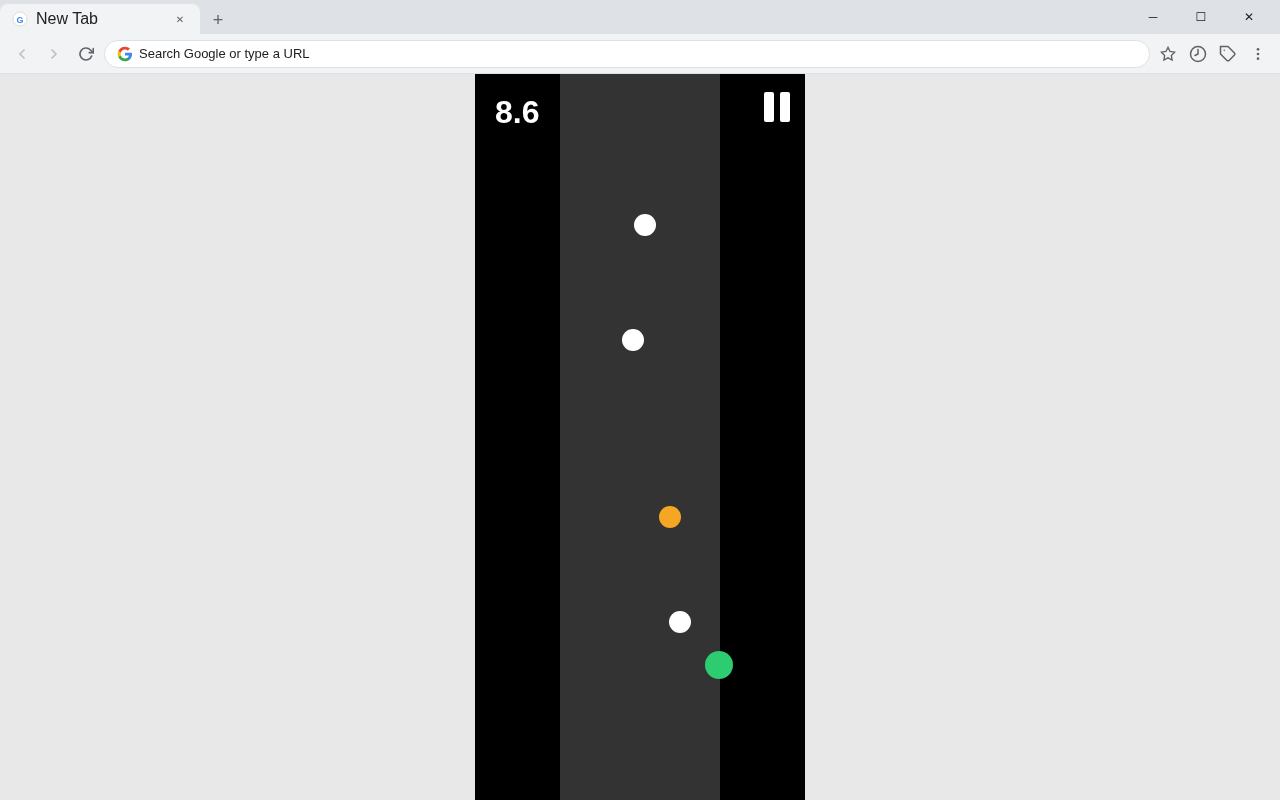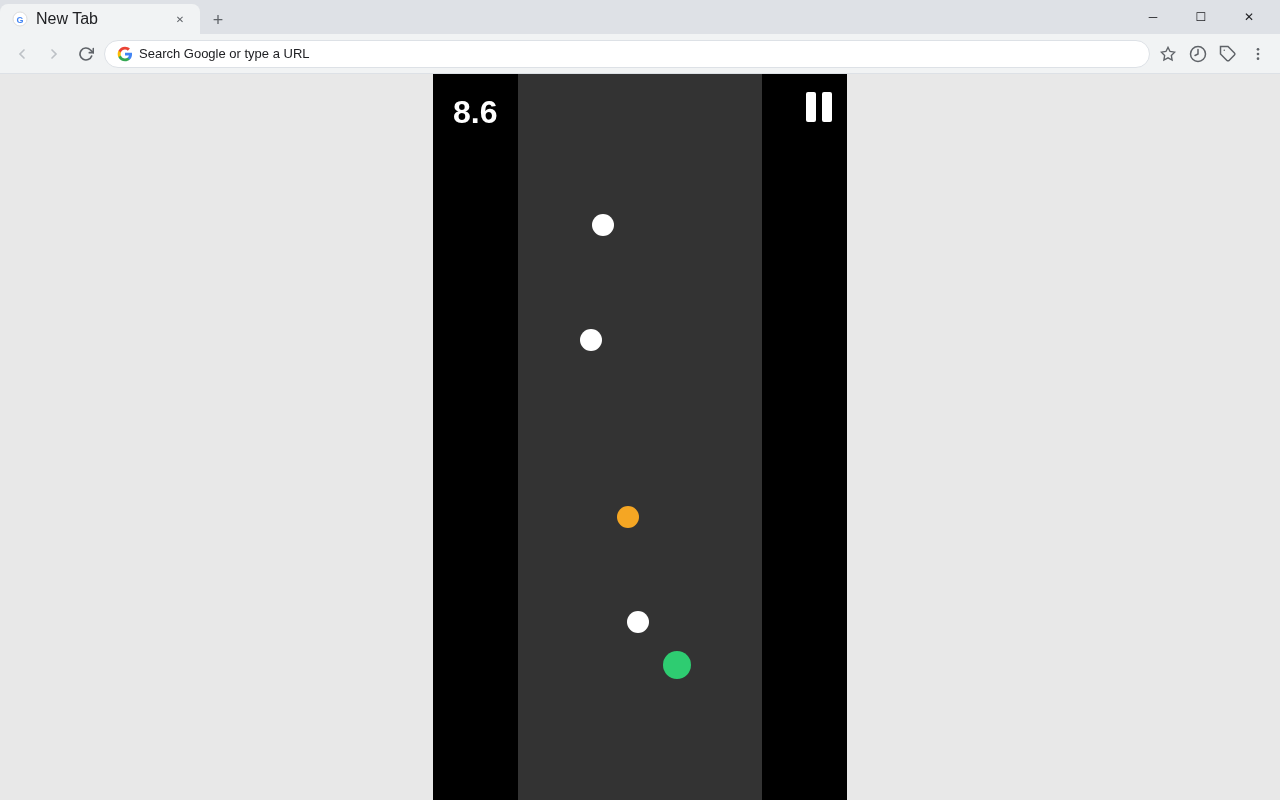--- a/index.html
+++ b/index.html
@@ -179,21 +179,21 @@
     .content-area {
       flex: 1;
       background: #e8e8e8;
       display: flex;
       align-items: flex-start;
       justify-content: center;
     }
 
     
     .game-wrapper {
-      width: 414px;
+      width: 330px;
       height: 726px;
       position: relative;
       background: #15803d;
     }
 
     
     .side-panel-left {
       position: absolute;
       top: 0;
       left: 0;

